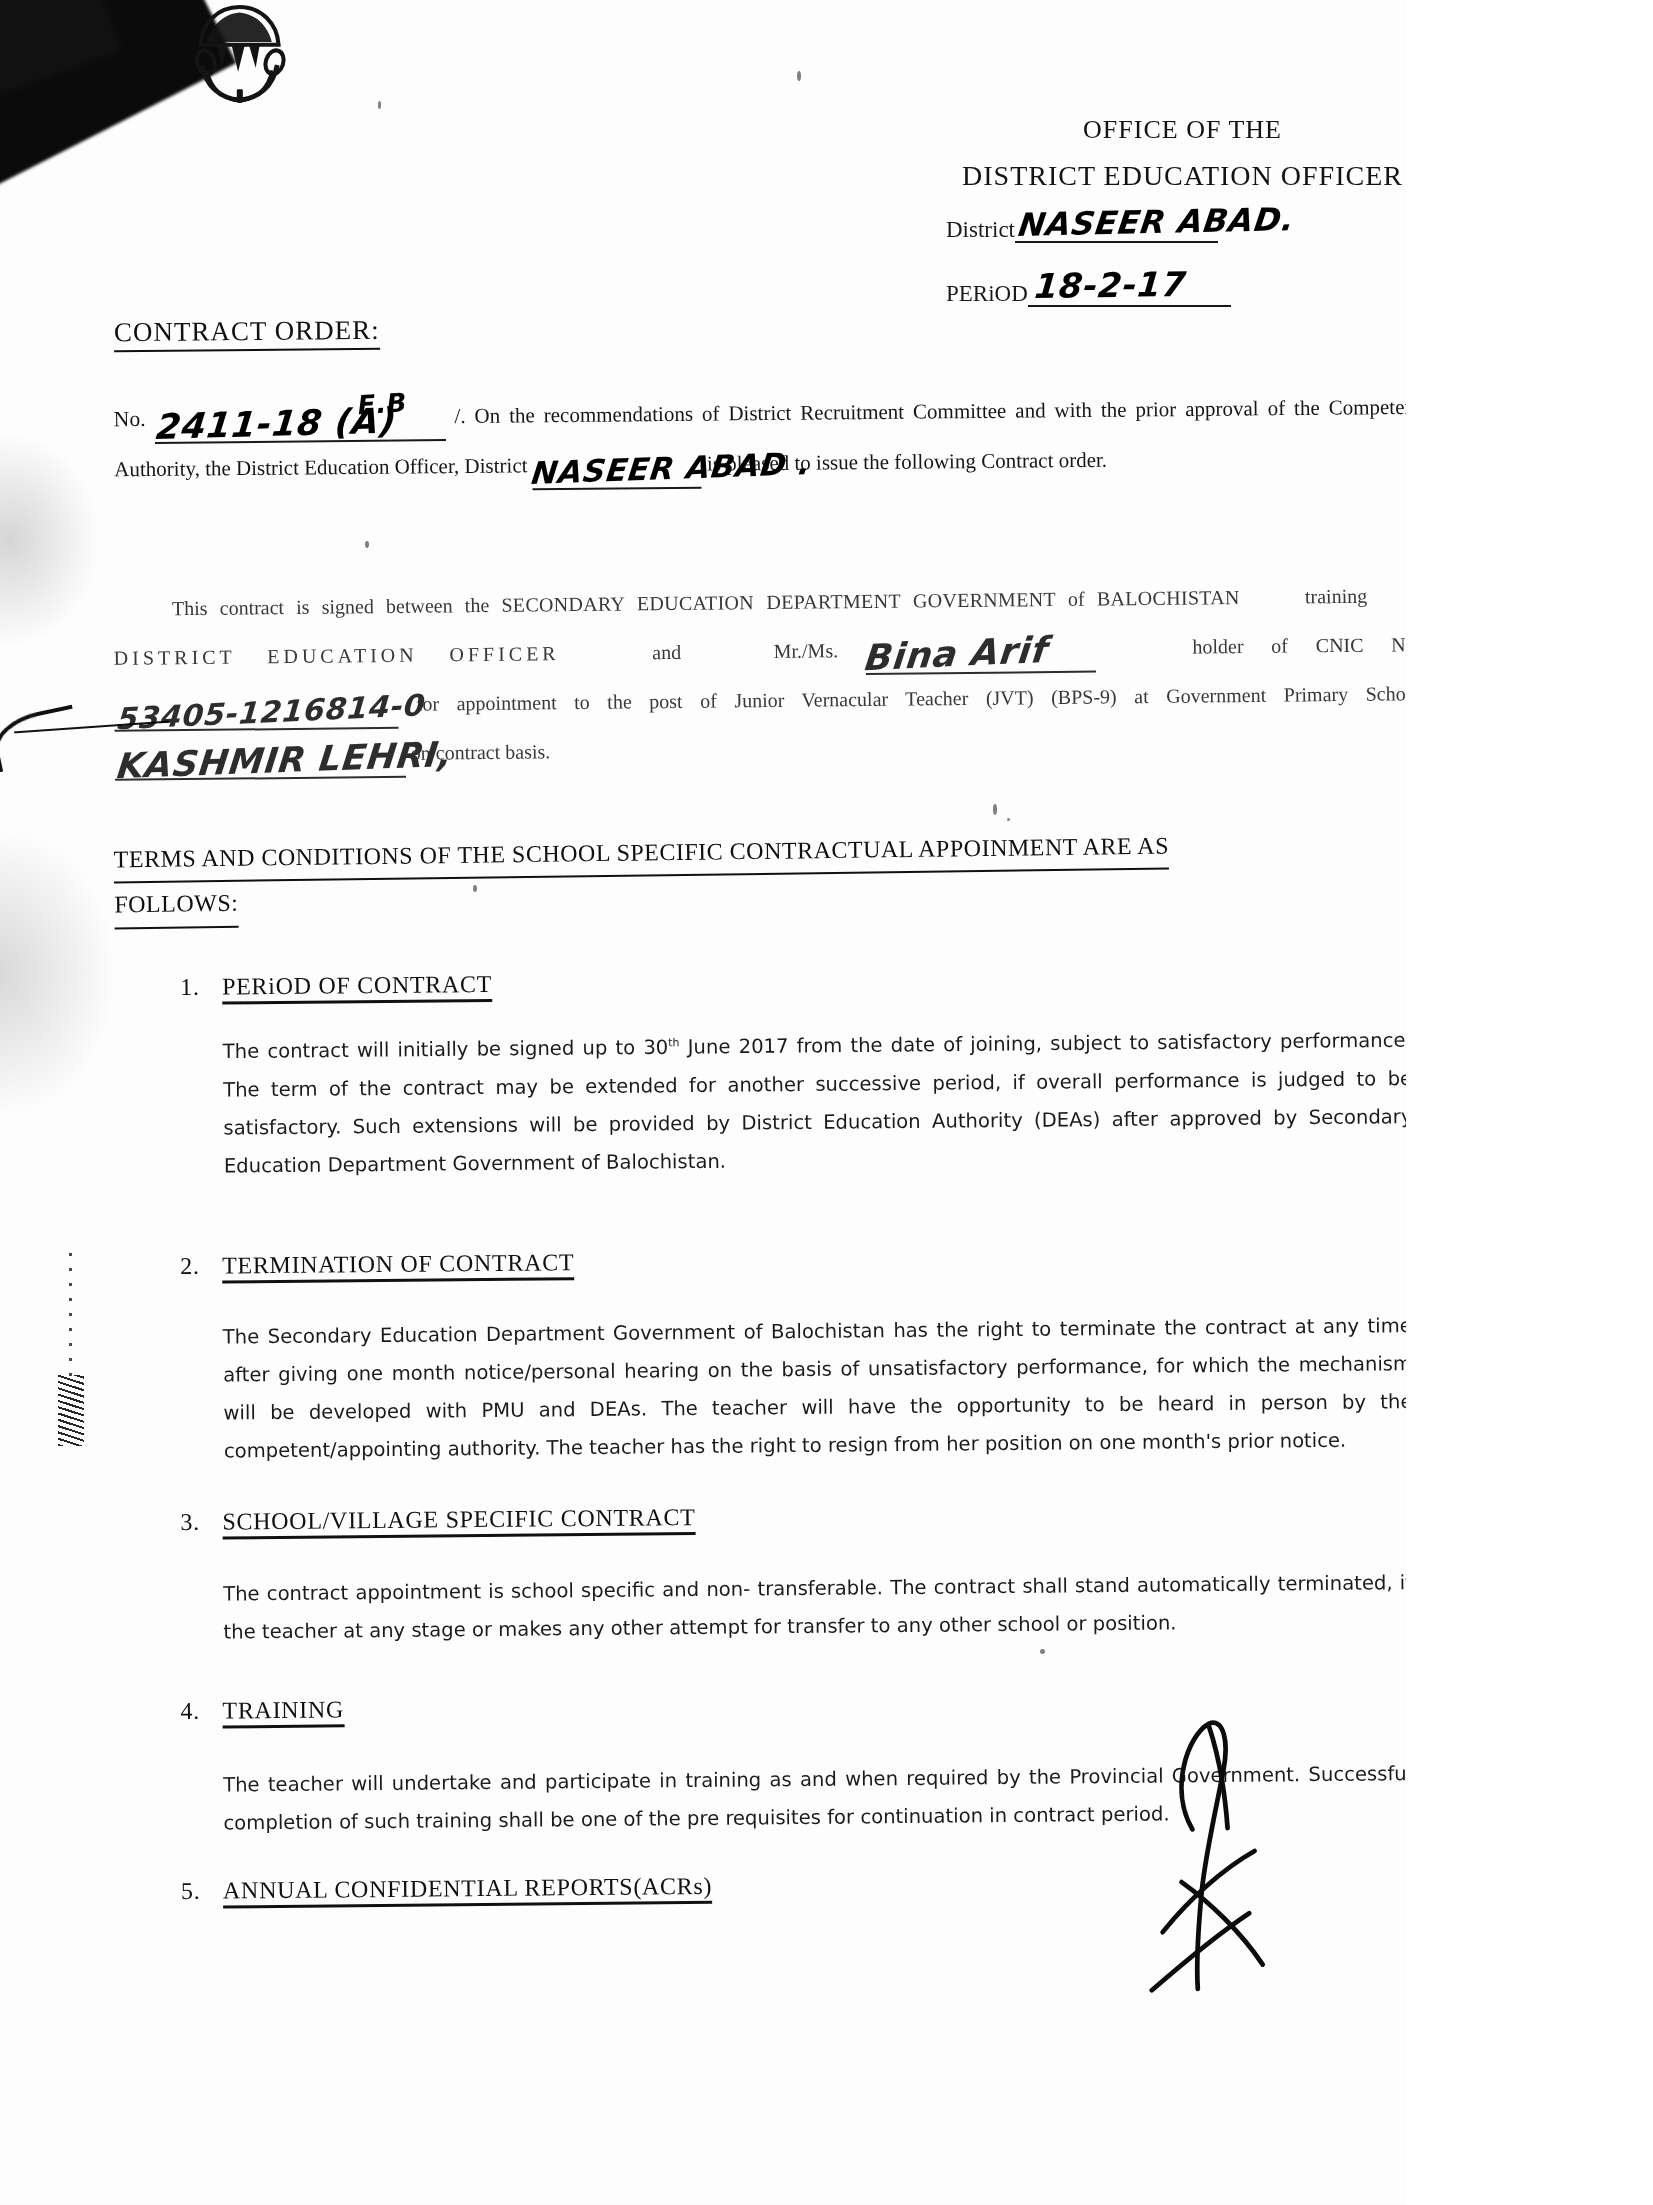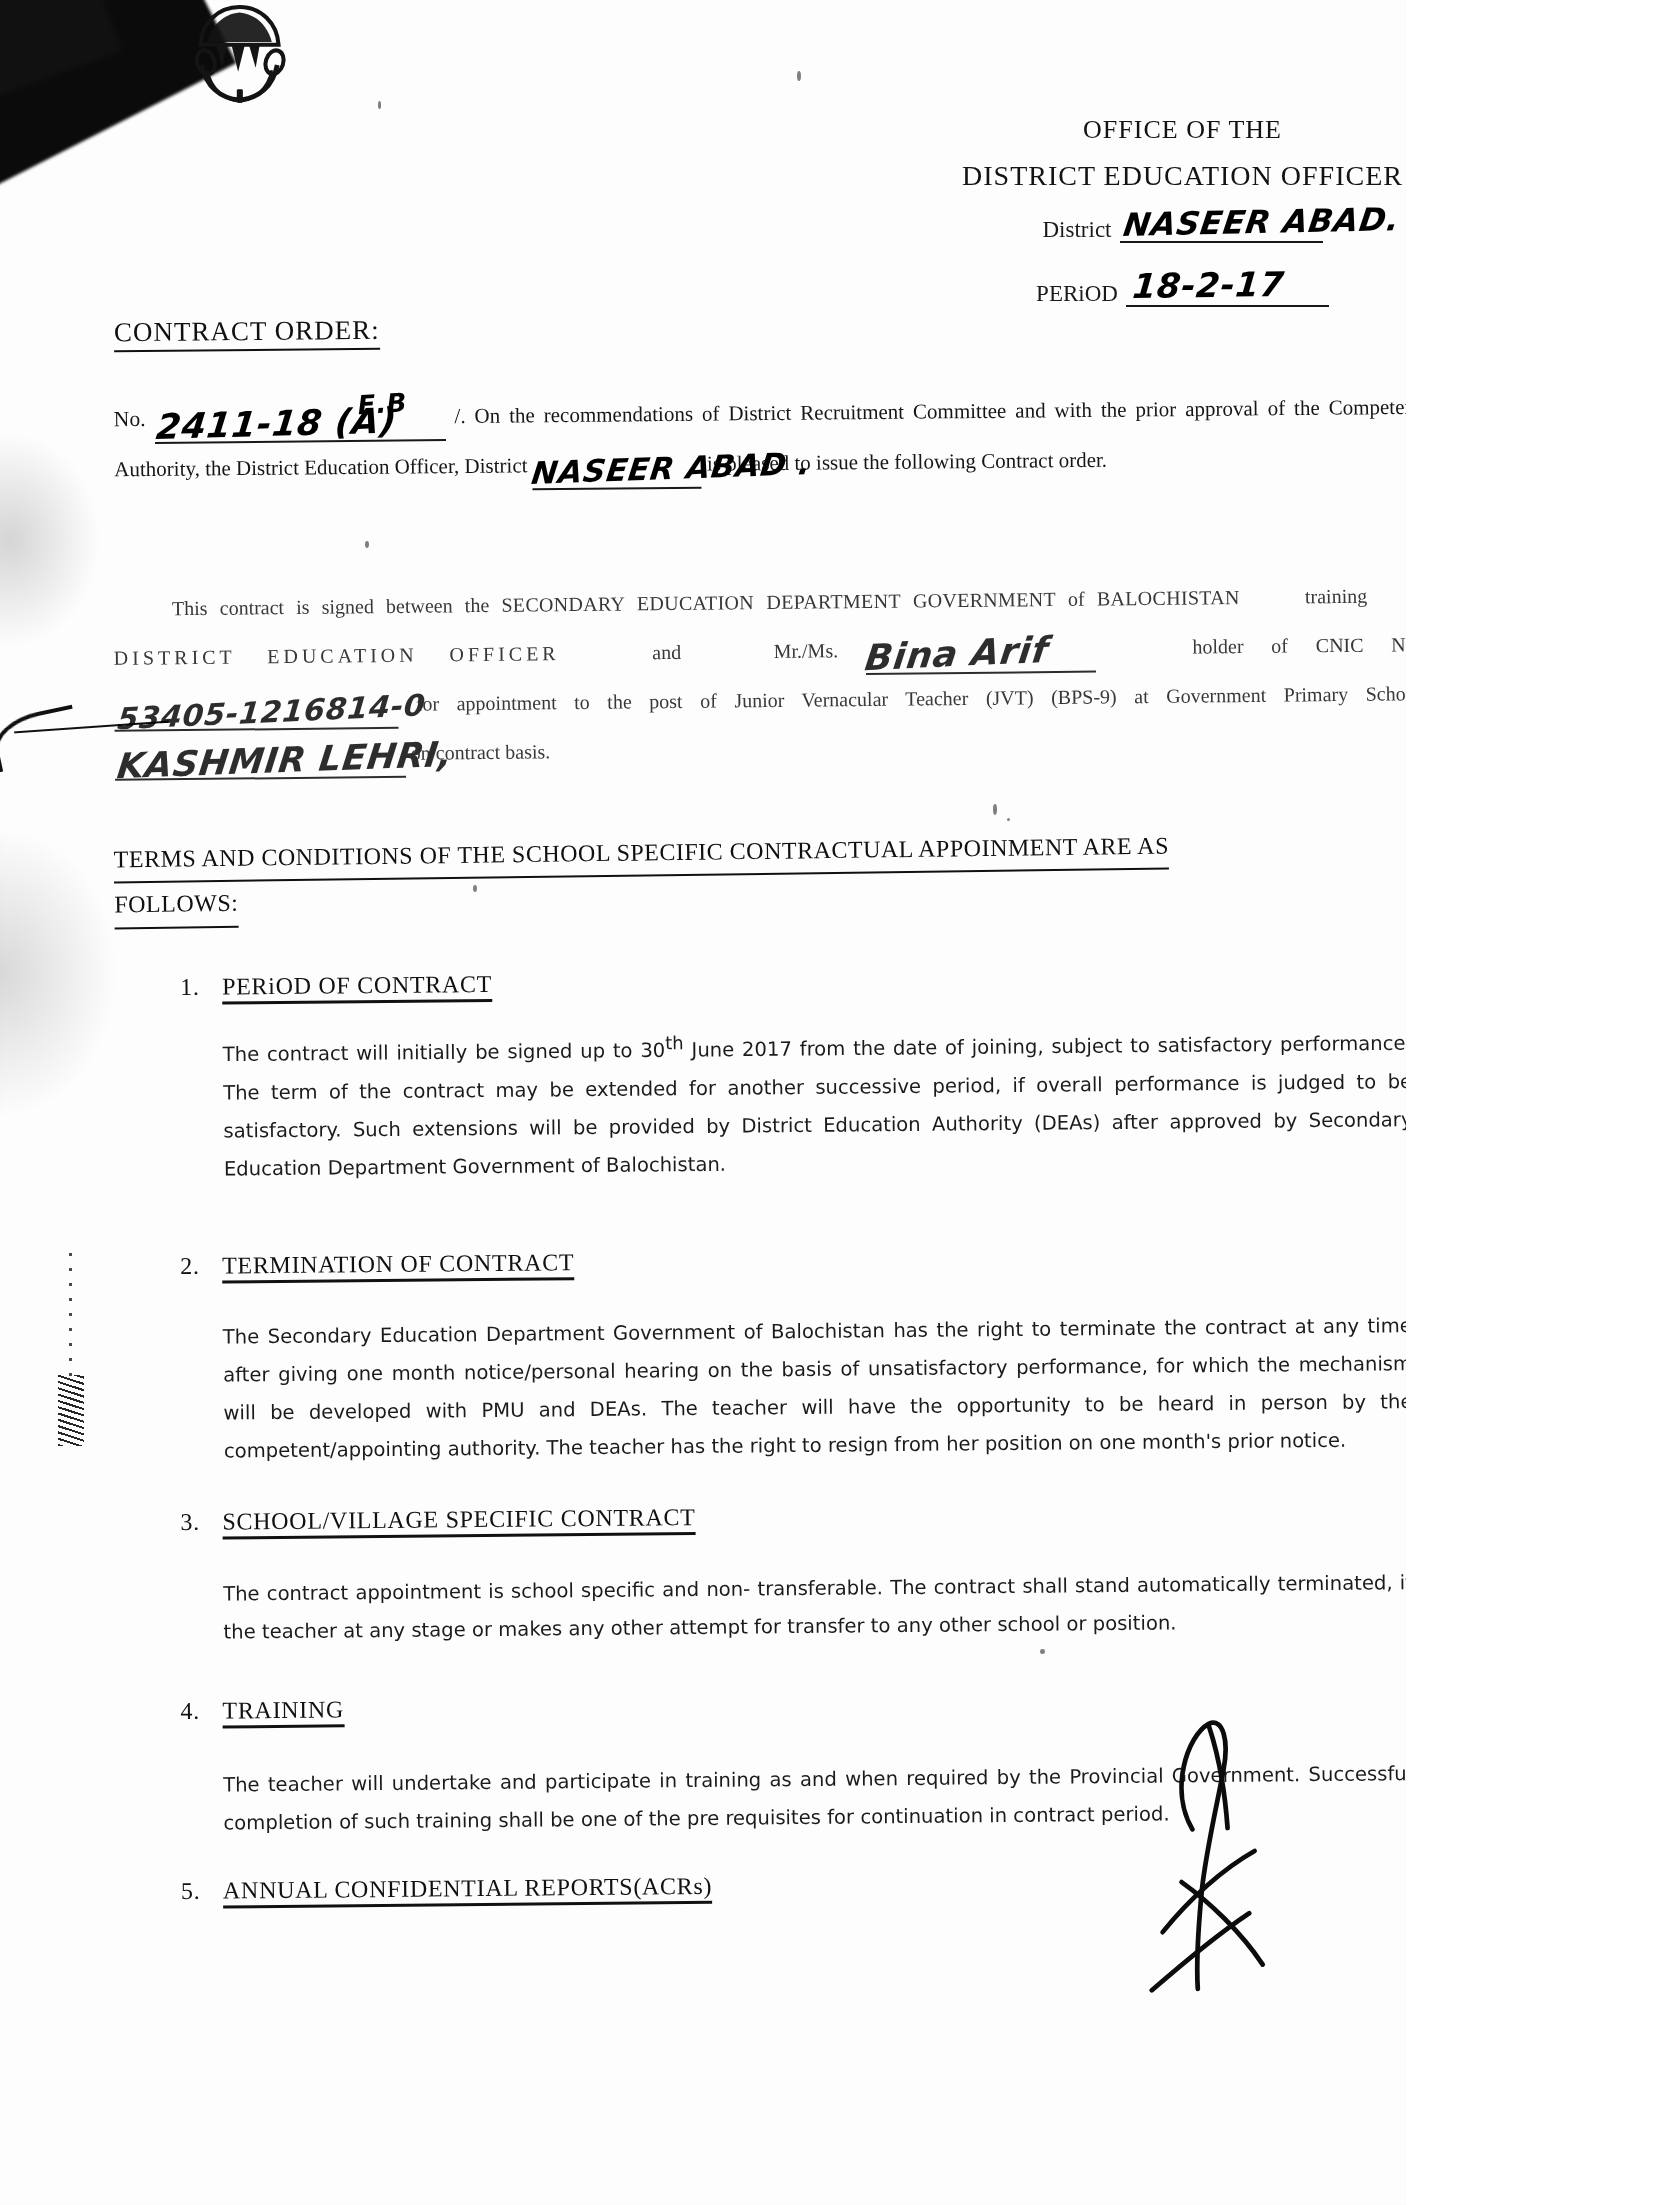--- a/index.html
+++ b/index.html
@@ -135,22 +135,21 @@
     font-size: 26px;
     margin-bottom: 15px;
   }
   .header .line2 {
     font-size: 28px;
     margin-bottom: 10.8px;
   }
   .field-row {
     display: flex;
     align-items: flex-end;
-    justify-content: center;
-    gap: 8px;
+    gap: 0;
     margin-top: 8px;
   }
   .field-label {
     font-size: 23px;
     color: #1a1a1a;
   }
   .blank-line {
     border-bottom: 2px solid #191919;
     min-width: 162px;
     position: relative;
@@ -313,21 +312,21 @@
   .sec-body {
     margin-top: 24px;
     margin-left: 42px;
     width: 1189px;
     font-family: "DejaVu Sans", sans-serif;
     font-size: 19.6px;
     line-height: 38px;
     color: #1b1b1b;
     text-align: justify;
   }
-  .sec-body sup { font-size: 18px; margin-top: 36px; }
+  .sec-body sup { font-size: 11px; margin-top: 36px; }
 
   
   .signature {
     position: absolute;
     left: 1122px;
     top: 1709px;
     width: 203px;
     height: 284px;
     pointer-events: none;
   }

